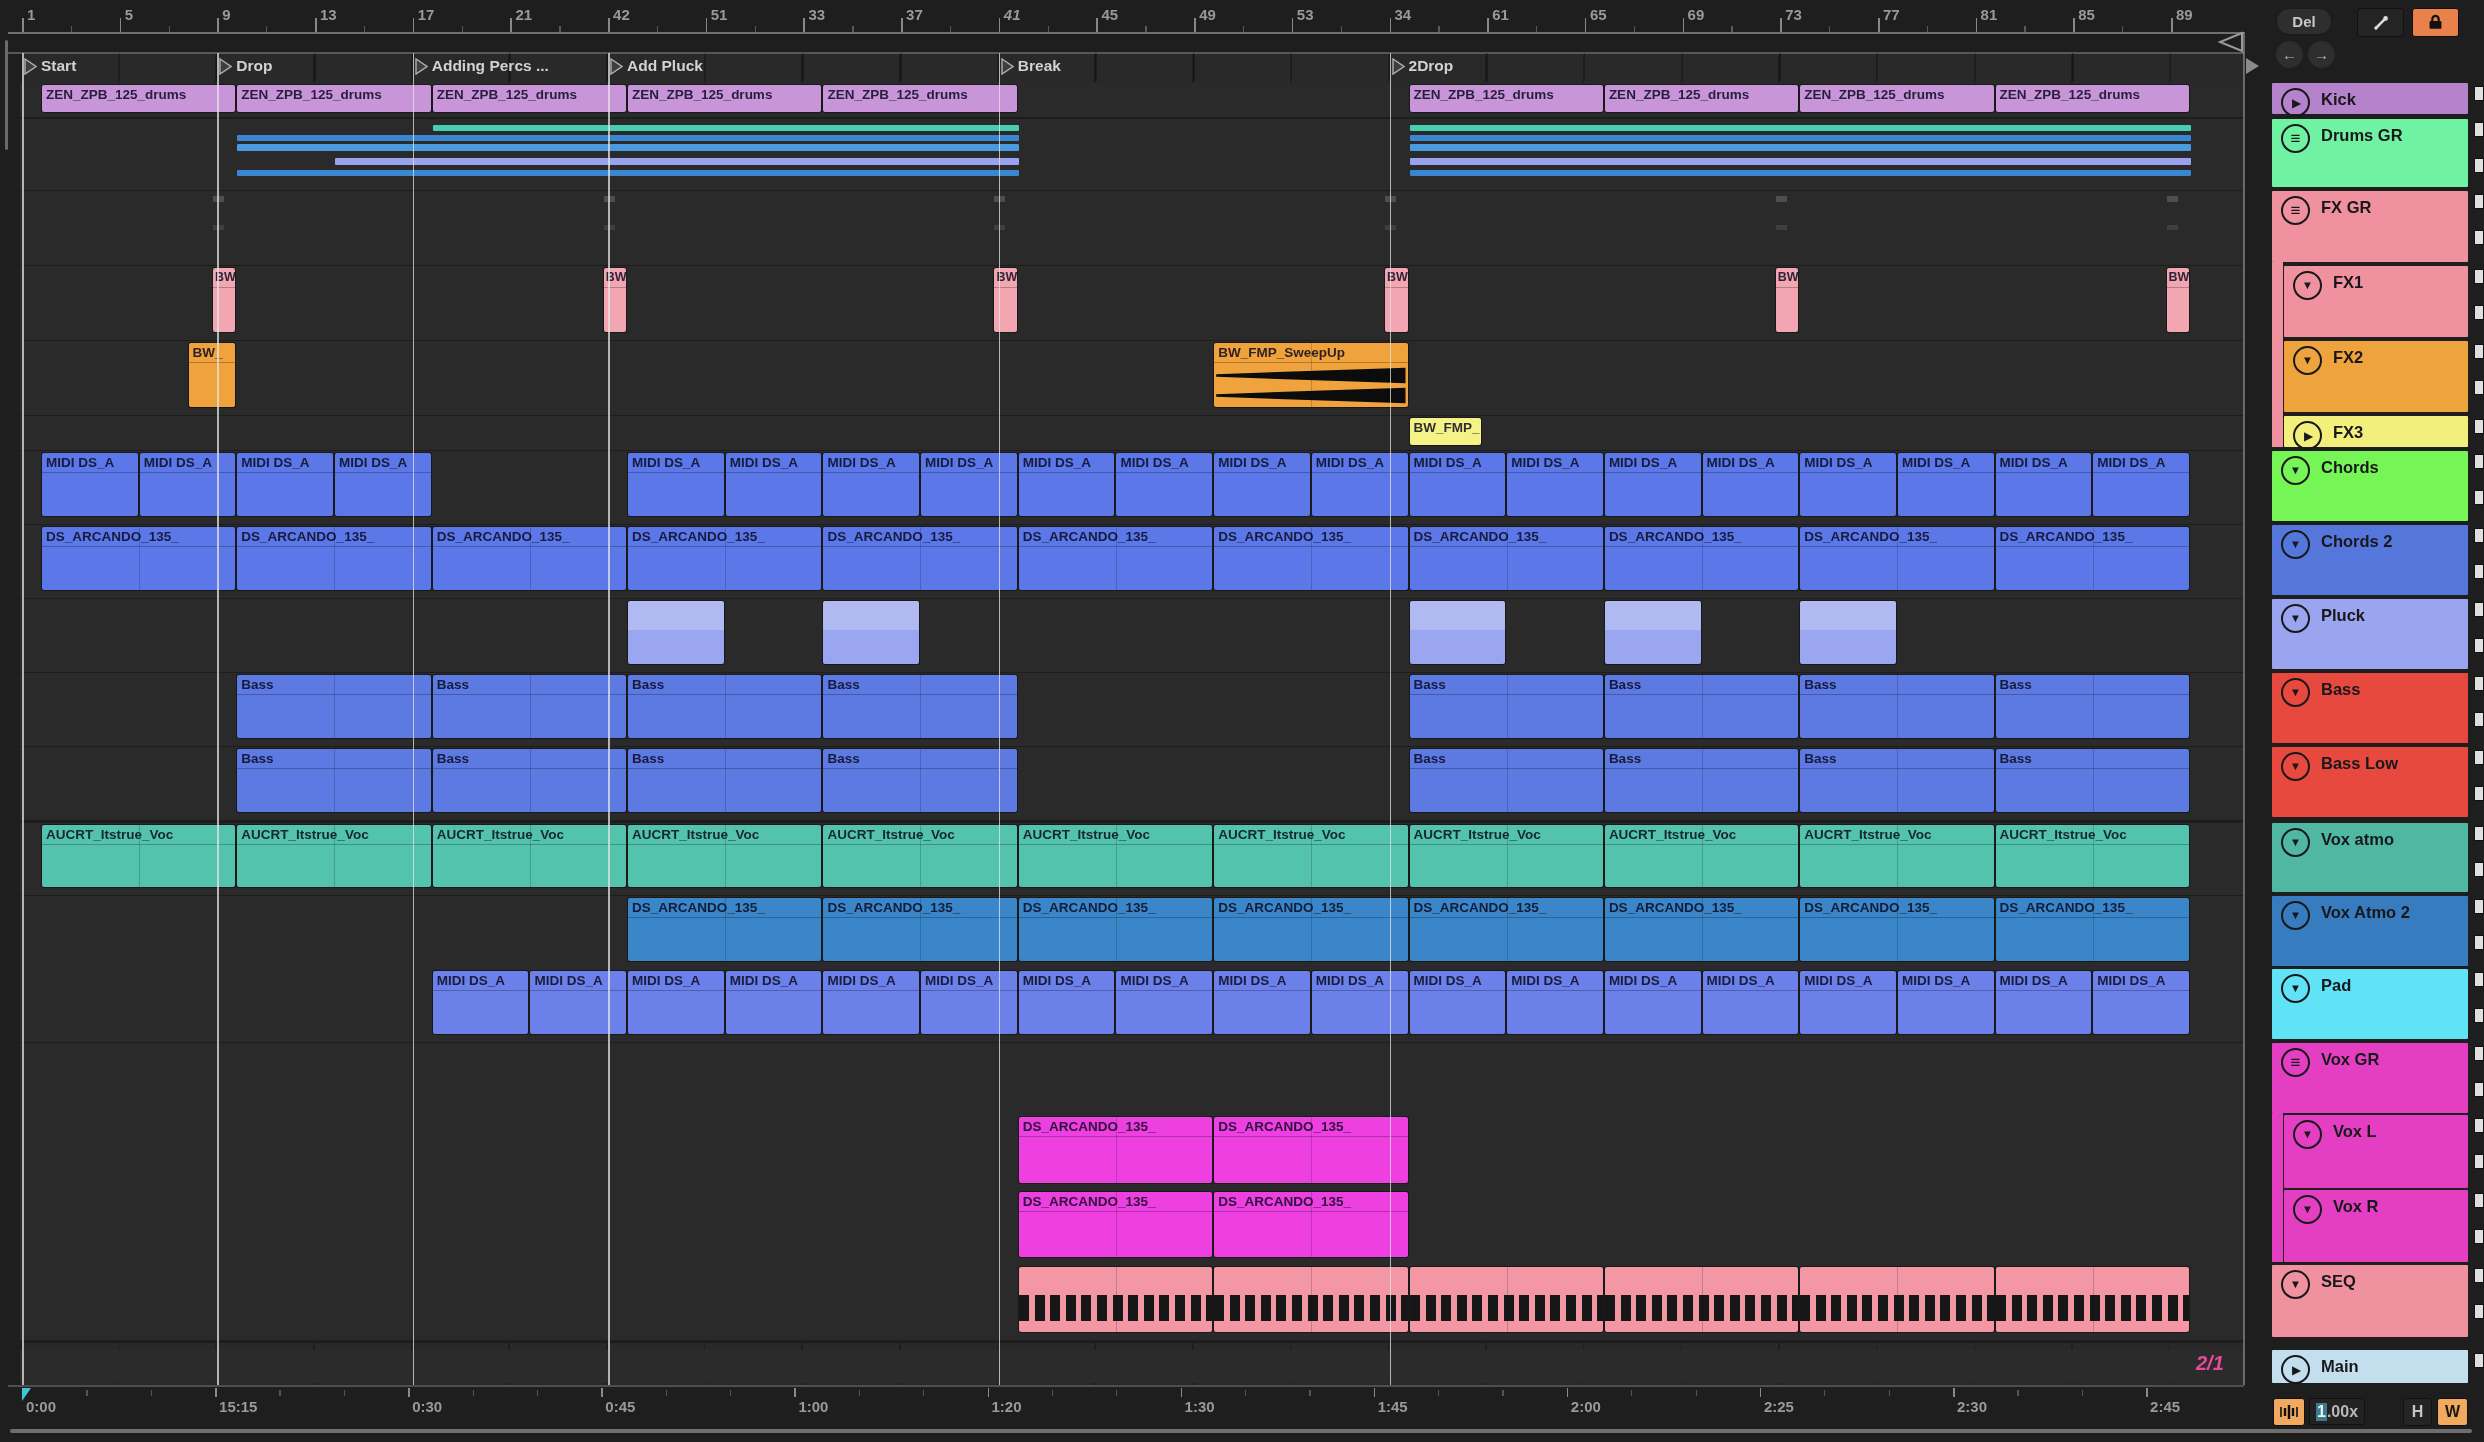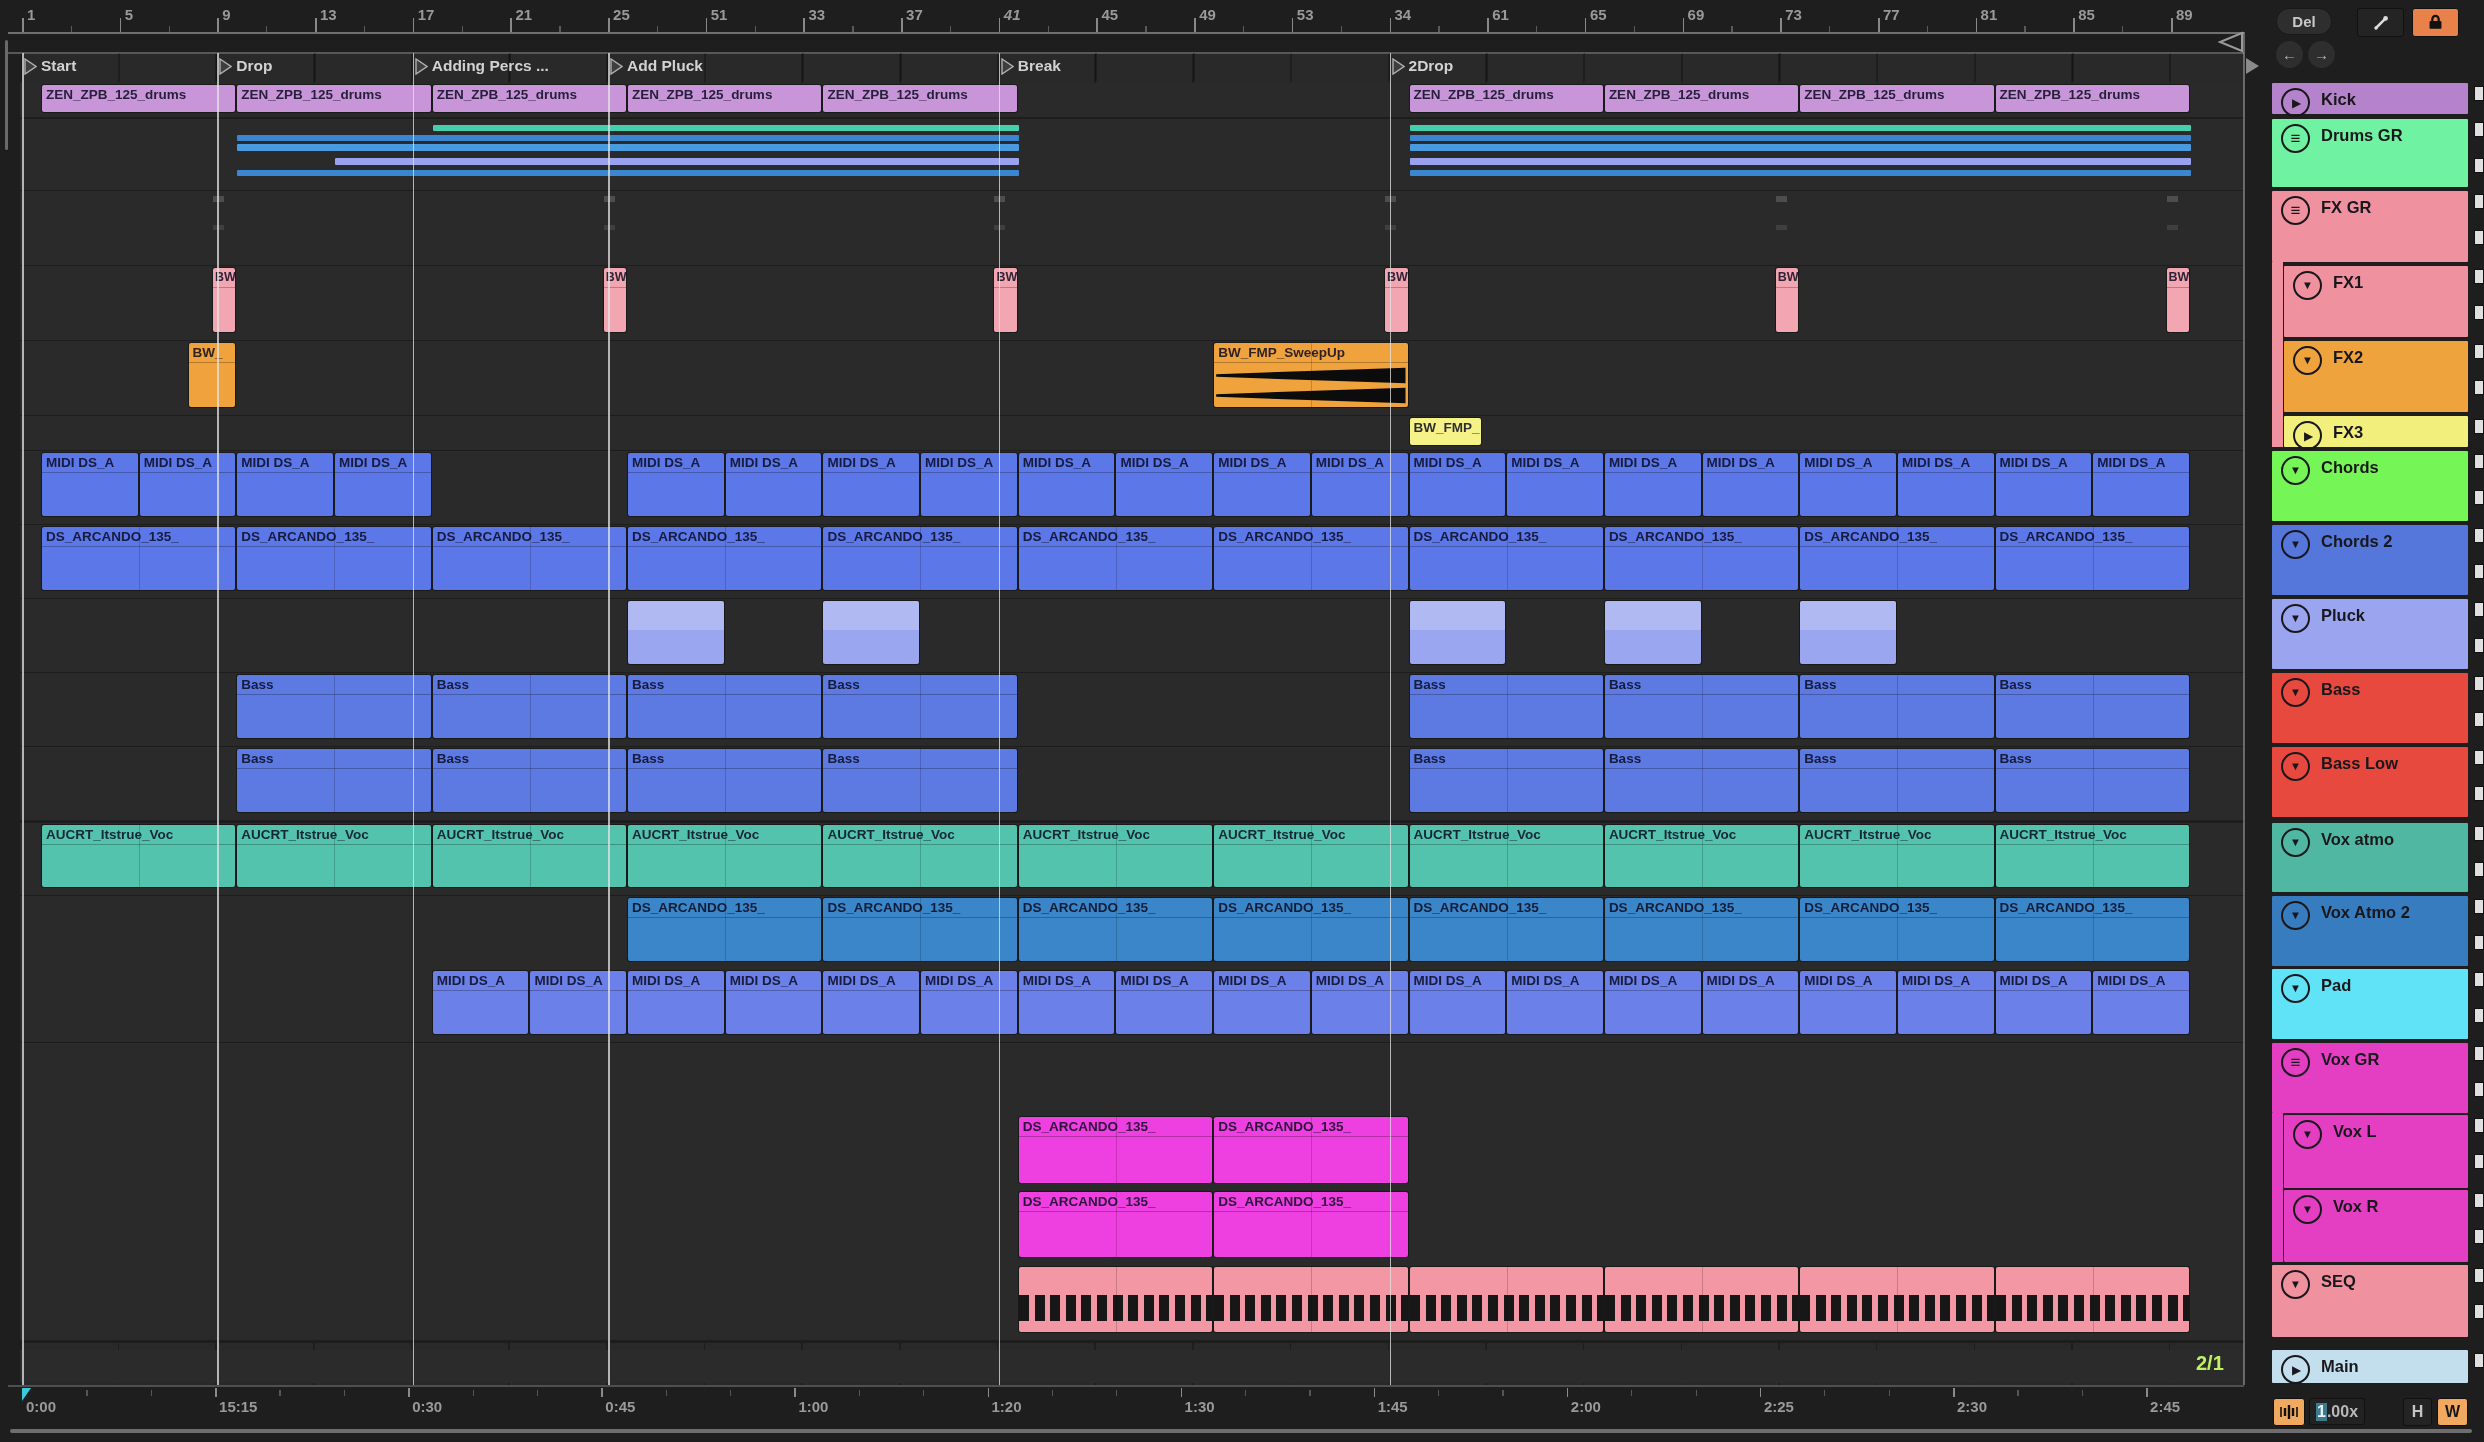--- a/index.html
+++ b/index.html
@@ -38,21 +38,21 @@
   .cicon{width:25px;height:25px;border:2.2px solid #18181c;border-radius:50%;margin:5px 11px 0 9px;
     display:flex;align-items:center;justify-content:center;flex:none;color:#18181c;}
   .cicon span{line-height:1;}
   .meterbox{position:absolute;left:2474px;width:8px;height:13px;background:#dfdfdf;border:1.5px solid #111;}
   
   .pill{position:absolute;display:flex;align-items:center;justify-content:center;border-radius:13px;
     background:#2e2e2e;border:1.5px solid #191919;color:#c8c8c8;font-size:15px;font-weight:700;}
   .sqbtn{position:absolute;display:flex;align-items:center;justify-content:center;border-radius:3px;border:1.5px solid #111;}
   .circbtn{position:absolute;width:27px;height:27px;border-radius:50%;background:#2e2e2e;color:#b5b5b5;
     display:flex;align-items:center;justify-content:center;font-size:15px;font-weight:700;}
-  #ratio{position:absolute;font-size:20px;font-weight:700;color:#bef264;}
+  #ratio{position:absolute;font-size:20px;font-weight:700;color:#ec4899;font-style:italic;}
   #zoomfield{position:absolute;background:#222;border-radius:3px;border:1.5px solid #111;color:#b9b9b9;
     font-size:16px;font-weight:700;display:flex;align-items:center;padding:0 6px;}
   #zoomfield .sel{background:#3d7a8e;color:#e8f4f7;padding:0 1px;}
   #bottombar{position:absolute;left:10px;top:1429px;width:2462px;height:4px;background:#6e6e6e;border-radius:3px;}
   #leftbar{position:absolute;left:5px;top:40px;width:3px;height:110px;background:#6a6a6a;border-radius:2px;}
   .playhead{position:absolute;width:0;height:0;border-left:9px solid #3ec8da;border-bottom:13px solid transparent;}
 </style>
 </head>
 <body>
 
@@ -66,21 +66,21 @@
         <div class="rnum" style="left: 124.68px; position: absolute;">5</div>
         <div class="rtick" style="left: 217.36px; top: 18px; width: 1.6px; height: 14px; position: absolute;"></div>
         <div class="rnum" style="left: 222.36px; position: absolute;">9</div>
         <div class="rtick" style="left: 315.04px; top: 18px; width: 1.6px; height: 14px; position: absolute;"></div>
         <div class="rnum" style="left: 320.04px; position: absolute;">13</div>
         <div class="rtick" style="left: 412.72px; top: 18px; width: 1.6px; height: 14px; position: absolute;"></div>
         <div class="rnum" style="left: 417.72px; position: absolute;">17</div>
         <div class="rtick" style="left: 510.4px; top: 18px; width: 1.6px; height: 14px; position: absolute;"></div>
         <div class="rnum" style="left: 515.4px; position: absolute;">21</div>
         <div class="rtick" style="left: 608.08px; top: 18px; width: 1.6px; height: 14px; position: absolute;"></div>
-        <div class="rnum" style="left: 613.08px; position: absolute;">25</div>
+        <div class="rnum" style="left: 613.08px; position: absolute;">42</div>
         <div class="rtick" style="left: 705.76px; top: 18px; width: 1.6px; height: 14px; position: absolute;"></div>
         <div class="rnum" style="left: 710.76px; position: absolute;">51</div>
         <div class="rtick" style="left: 803.44px; top: 18px; width: 1.6px; height: 14px; position: absolute;"></div>
         <div class="rnum" style="left: 808.44px; position: absolute;">33</div>
         <div class="rtick" style="left: 901.12px; top: 18px; width: 1.6px; height: 14px; position: absolute;"></div>
         <div class="rnum" style="left: 906.12px; position: absolute;">37</div>
         <div class="rtick" style="left: 998.8px; top: 18px; width: 1.6px; height: 14px; position: absolute;"></div>
         <div class="rnum" style="left: 1003.8px; position: absolute; font-style: italic;">41</div>
         <div class="rtick" style="left: 1096.48px; top: 18px; width: 1.6px; height: 14px; position: absolute;"></div>
         <div class="rnum" style="left: 1101.48px; position: absolute;">45</div>

